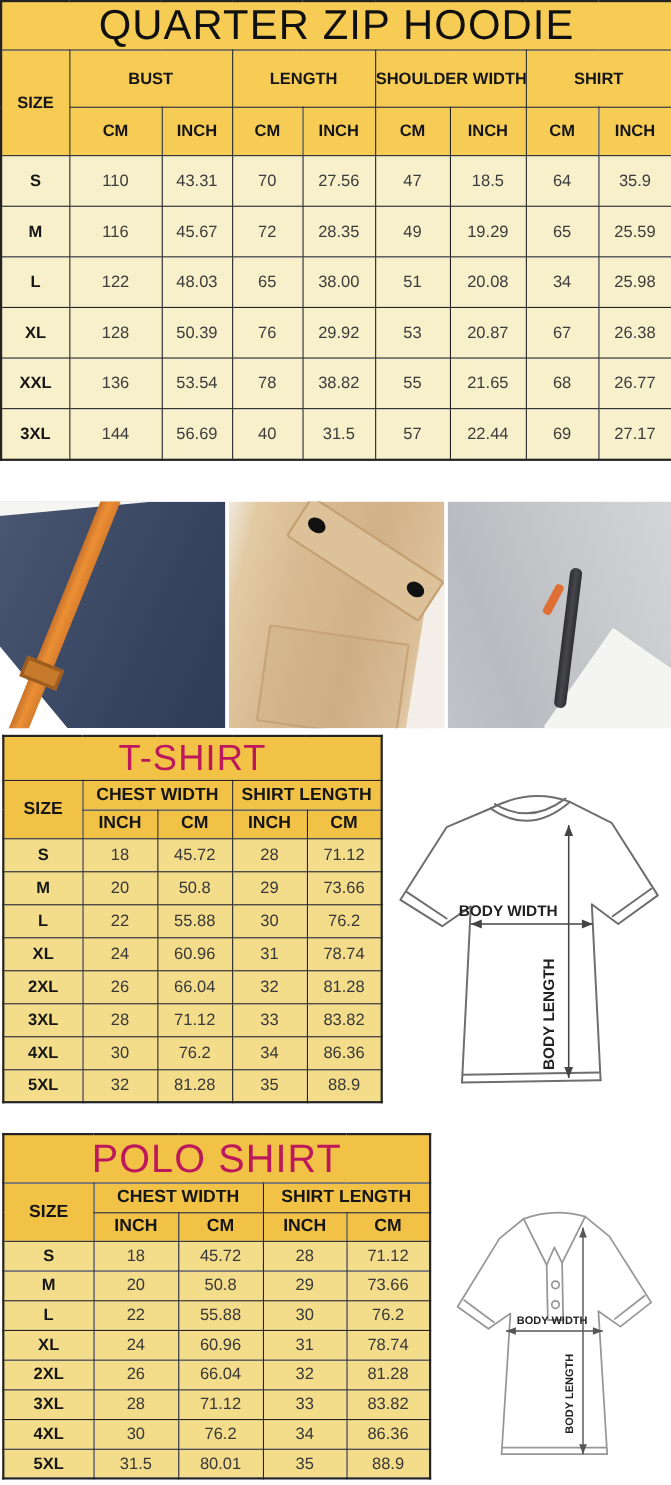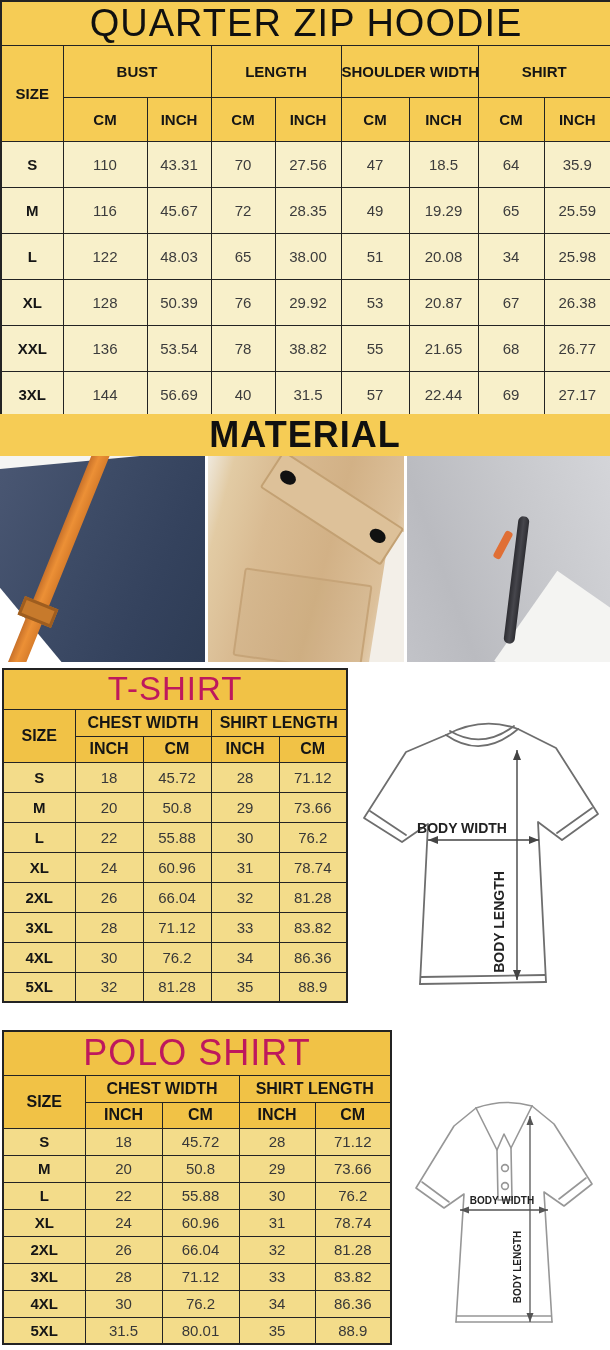--- a/index.html
+++ b/index.html
@@ -178,23 +178,20 @@
           <td>40</td>
           <td>31.5</td>
           <td>57</td>
           <td>22.44</td>
           <td>69</td>
           <td>27.17</td>
     </tr>
   </tbody>
     </table>
 
-  <div class="banner">
-    <span>MATERIAL</span>
-  </div>
 
   <div id="ph1" class="photo">
     <div class="ph1-fabric"></div>
     <div class="ph1-sliver"></div>
     <div class="strap"></div>
     <div class="buckle"></div>
   </div>
   <div id="ph2" class="photo">
     <div class="ph2-fabric"></div>
     <div class="ph2-white"></div>

